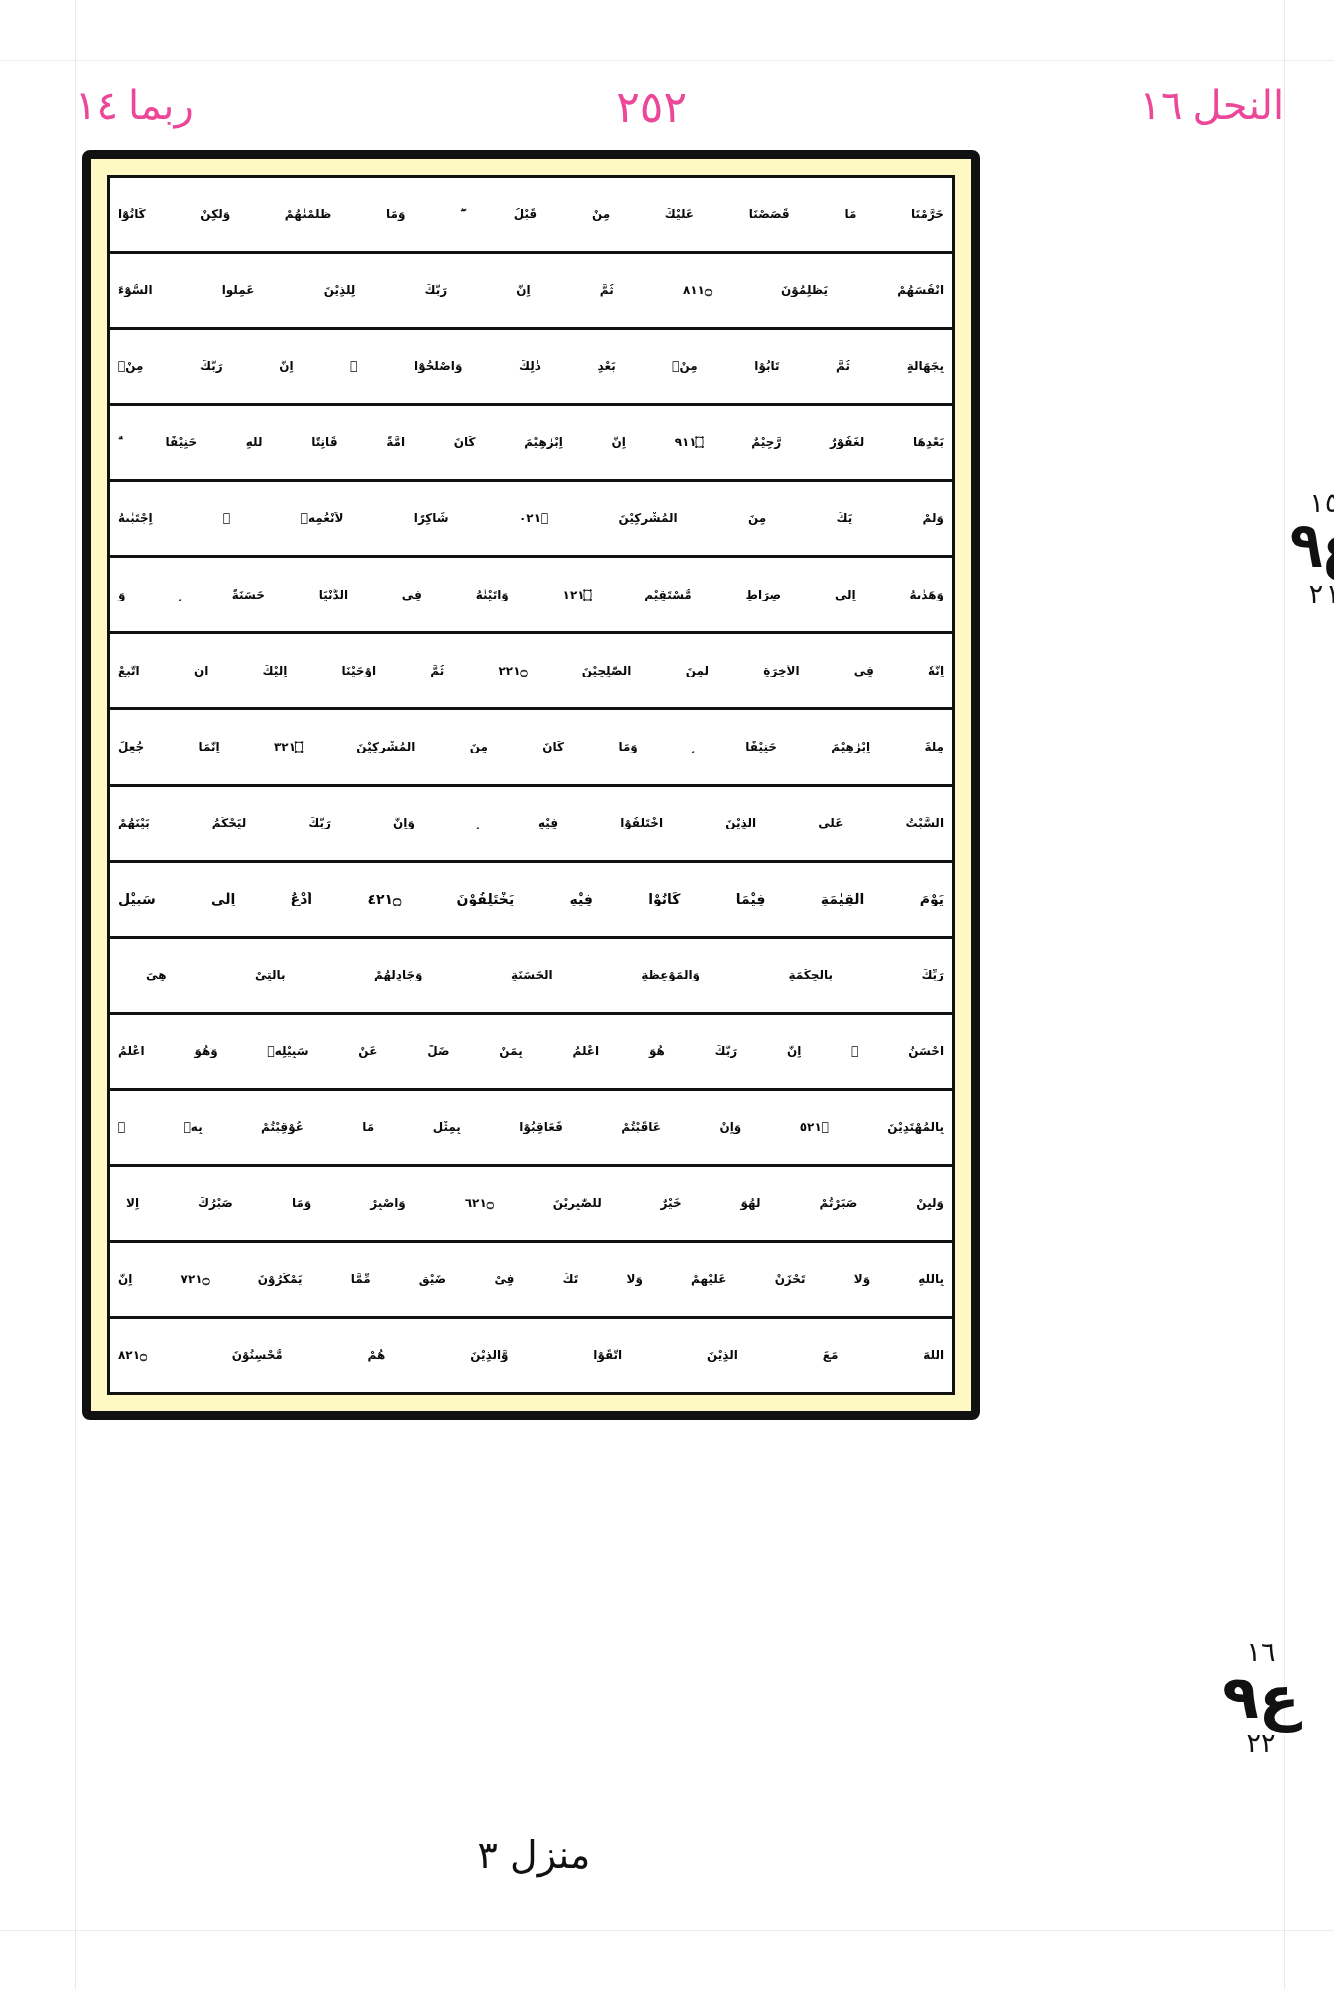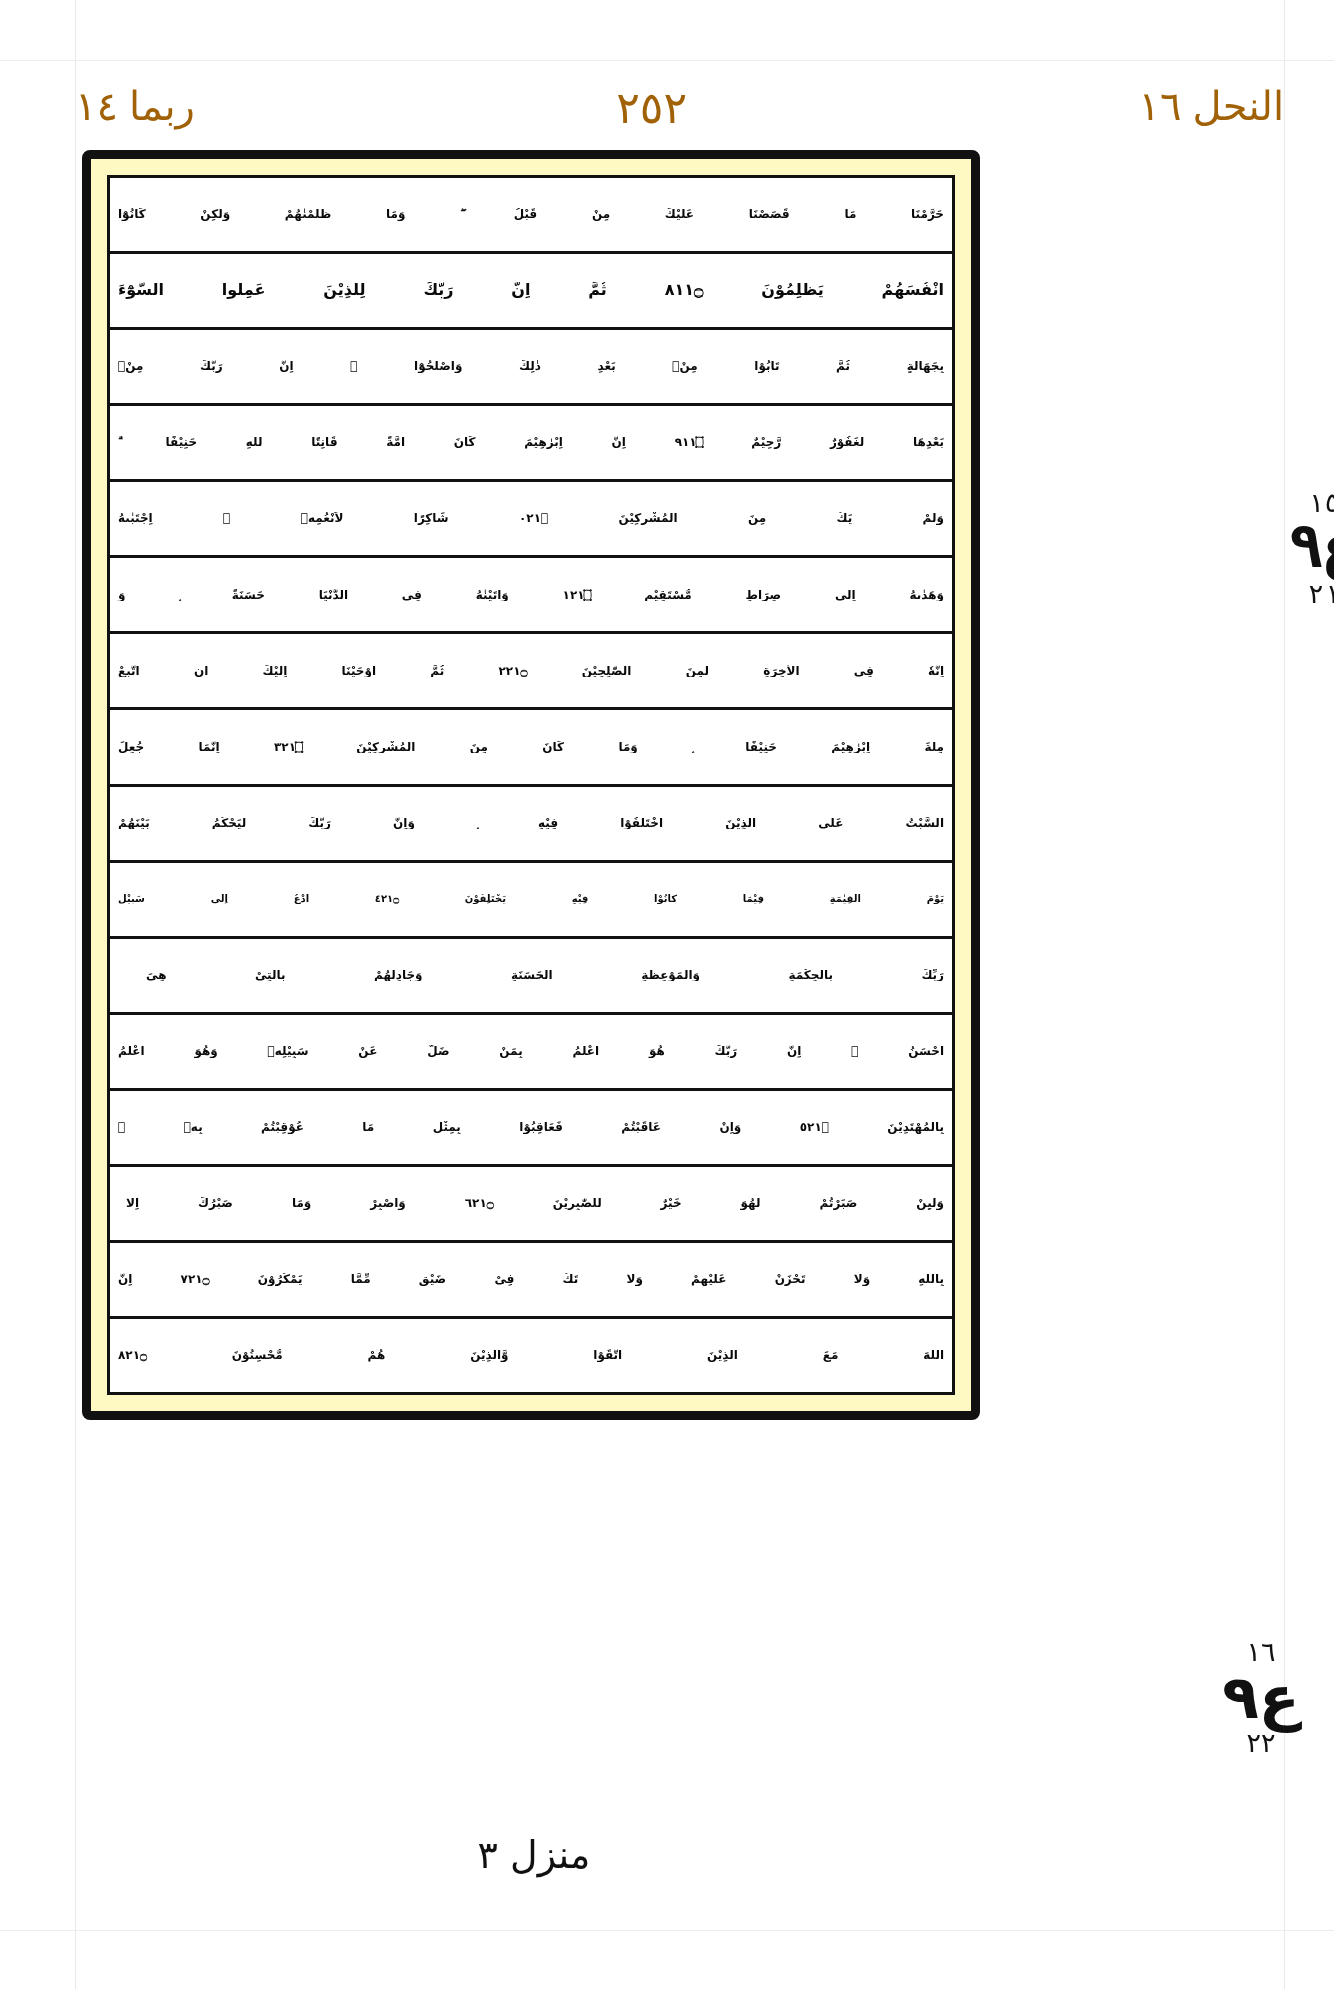--- a/index.html
+++ b/index.html
@@ -52,23 +52,23 @@
     width: 1209px;
     height: 62px;
     display: flex;
     align-items: flex-start;
     justify-content: space-between;
     direction: rtl;
   }
   .head-cell {
     font-size: 40px;
     line-height: 1;
-    color: #a16207;
+    color: #ec4899;
     white-space: nowrap;
-    font-family: Liberation Sans, sans-serif;
+    font-family: Liberation Serif, serif;
   }
   .head-cell.surah { padding-left: 28px; }
   .head-cell.para  { padding-right: 22px; }
   .head-cell.folio {
     font-size: 44px;
     letter-spacing: 2px;
     transform: translateX(-12px);
   }
 
   
@@ -183,21 +183,21 @@
   </div>
 
   <div class="frame-outer">
     <div class="frame-deco"></div>
     <div class="frame-inner" id="lines-host">
 
     <div class="ayah-line">
           <div class="ayah-text" style="font-size: 12px;">حَرَّمْنَا مَا قَصَصْنَا عَلَيْكَ مِنْ قَبْلُ ۖ وَمَا ظَلَمْنٰهُمْ وَلٰكِنْ كَانُوْٓا</div>
         </div>
         <div class="ayah-line">
-          <div class="ayah-text" style="font-size: 16px;">اَنْفُسَهُمْ يَظْلِمُوْنَ ۝١١٨ ثُمَّ اِنَّ رَبَّكَ لِلَّذِيْنَ عَمِلُوا السُّوْٓءَ</div>
+          <div class="ayah-text" style="font-size: 12px;">اَنْفُسَهُمْ يَظْلِمُوْنَ ۝١١٨ ثُمَّ اِنَّ رَبَّكَ لِلَّذِيْنَ عَمِلُوا السُّوْٓءَ</div>
         </div>
         <div class="ayah-line">
           <div class="ayah-text" style="font-size: 12px;">بِجَهَالَةٍ ثُمَّ تَابُوْا مِنْۢ بَعْدِ ذٰلِكَ وَاَصْلَحُوْٓا ۙ اِنَّ رَبَّكَ مِنْۢ</div>
         </div>
         <div class="ayah-line">
           <div class="ayah-text" style="font-size: 12px;">بَعْدِهَا لَغَفُوْرٌ رَّحِيْمٌ ۝١١٩ اِنَّ اِبْرٰهِيْمَ كَانَ اُمَّةً قَانِتًا لِّلّٰهِ حَنِيْفًا ۗ</div>
         </div>
         <div class="ayah-line">
           <div class="ayah-text" style="font-size: 12px;">وَلَمْ يَكُ مِنَ الْمُشْرِكِيْنَ ۝١٢٠ شَاكِرًا لِّاَنْعُمِهٖ ۭ اِجْتَبٰىهُ</div>
         </div>
@@ -207,21 +207,21 @@
         <div class="ayah-line">
           <div class="ayah-text" style="font-size: 12px;">اِنَّهٗ فِى الْاٰخِرَةِ لَمِنَ الصّٰلِحِيْنَ ۝١٢٢ ثُمَّ اَوْحَيْنَآ اِلَيْكَ اَنِ اتَّبِعْ</div>
         </div>
         <div class="ayah-line">
           <div class="ayah-text" style="font-size: 12px;">مِلَّةَ اِبْرٰهِيْمَ حَنِيْفًا ۭ وَمَا كَانَ مِنَ الْمُشْرِكِيْنَ ۝١٢٣ اِنَّمَا جُعِلَ</div>
         </div>
         <div class="ayah-line">
           <div class="ayah-text" style="font-size: 12px;">السَّبْتُ عَلَى الَّذِيْنَ اخْتَلَفُوْا فِيْهِ ۭ وَاِنَّ رَبَّكَ لَيَحْكُمُ بَيْنَهُمْ</div>
         </div>
         <div class="ayah-line">
-          <div class="ayah-text" style="font-size: 10px;">يَوْمَ الْقِيٰمَةِ فِيْمَا كَانُوْا فِيْهِ يَخْتَلِفُوْنَ ۝١٢٤ اُدْعُ اِلٰى سَبِيْلِ</div>
+          <div class="ayah-text" style="font-size: 14px;">يَوْمَ الْقِيٰمَةِ فِيْمَا كَانُوْا فِيْهِ يَخْتَلِفُوْنَ ۝١٢٤ اُدْعُ اِلٰى سَبِيْلِ</div>
         </div>
         <div class="ayah-line">
           <div class="ayah-text" style="font-size: 12px; padding-left: 36px;">رَبِّكَ بِالْحِكْمَةِ وَالْمَوْعِظَةِ الْحَسَنَةِ وَجَادِلْهُمْ بِالَّتِىْ هِىَ</div>
         </div>
         <div class="ayah-line">
           <div class="ayah-text" style="font-size: 12px;">اَحْسَنُ ۭ اِنَّ رَبَّكَ هُوَ اَعْلَمُ بِمَنْ ضَلَّ عَنْ سَبِيْلِهٖ وَهُوَ اَعْلَمُ</div>
         </div>
         <div class="ayah-line">
           <div class="ayah-text" style="font-size: 12px;">بِالْمُهْتَدِيْنَ ۝١٢٥ وَاِنْ عَاقَبْتُمْ فَعَاقِبُوْا بِمِثْلِ مَا عُوْقِبْتُمْ بِهٖ ۭ</div>
         </div>

